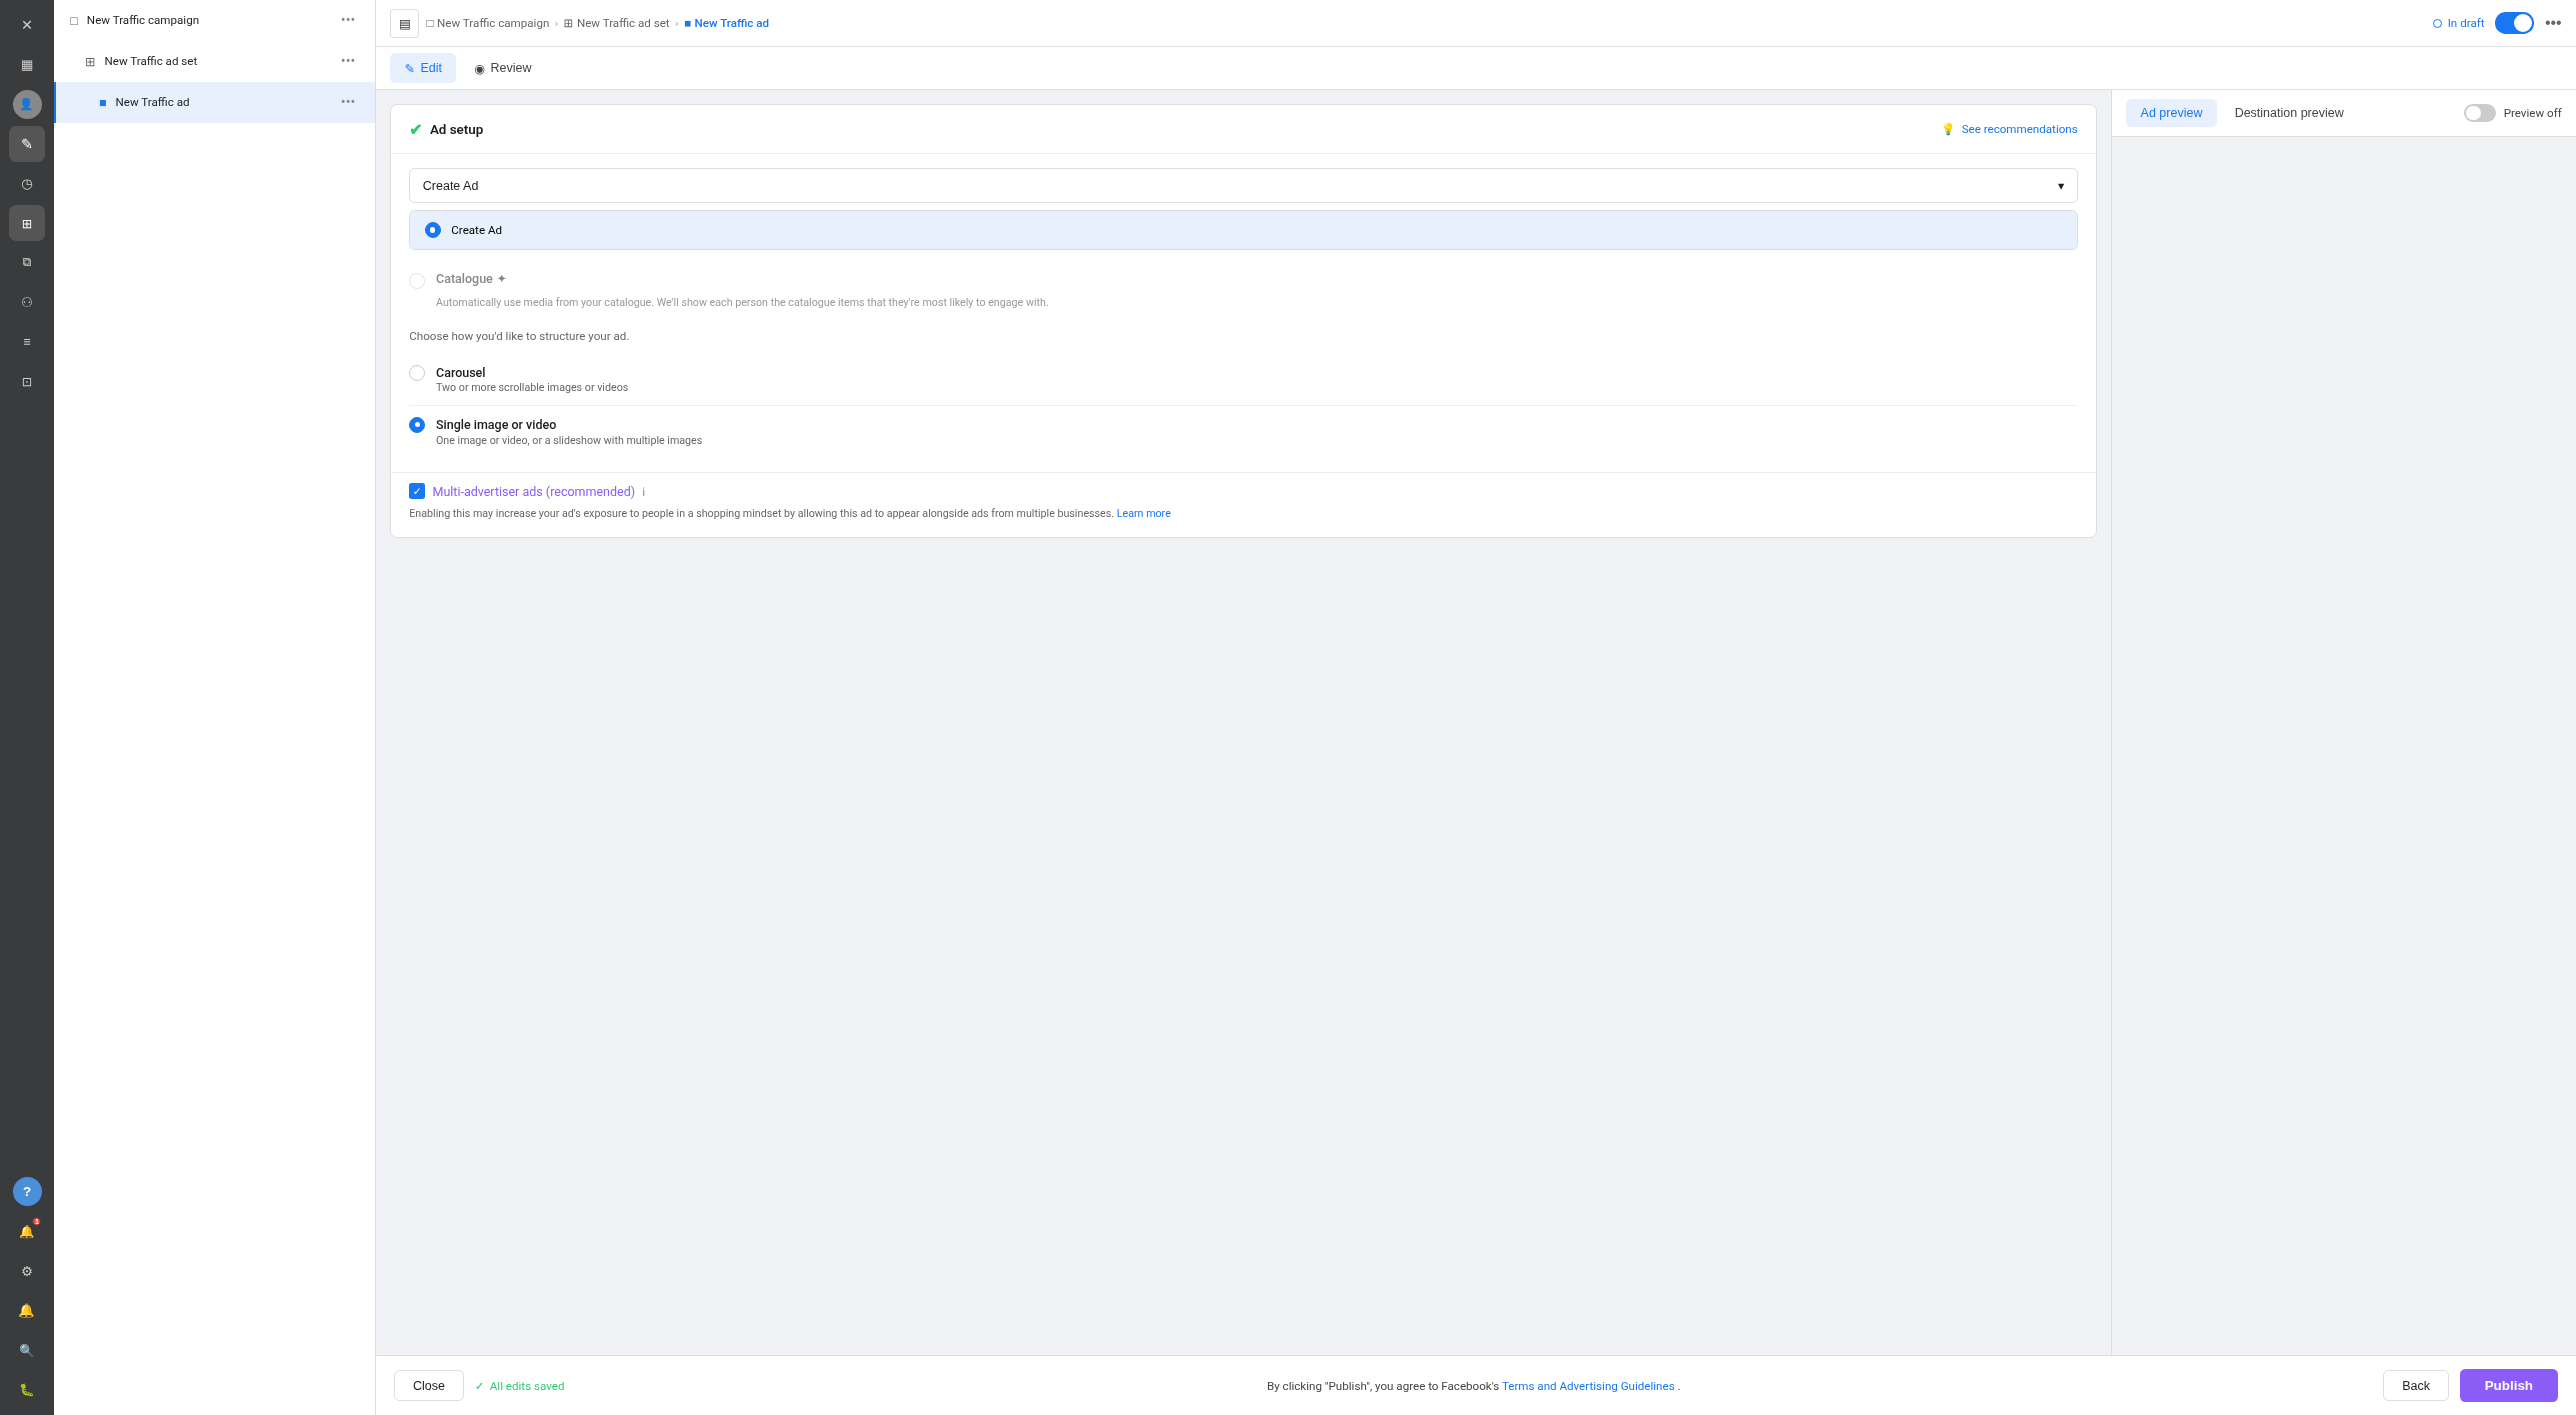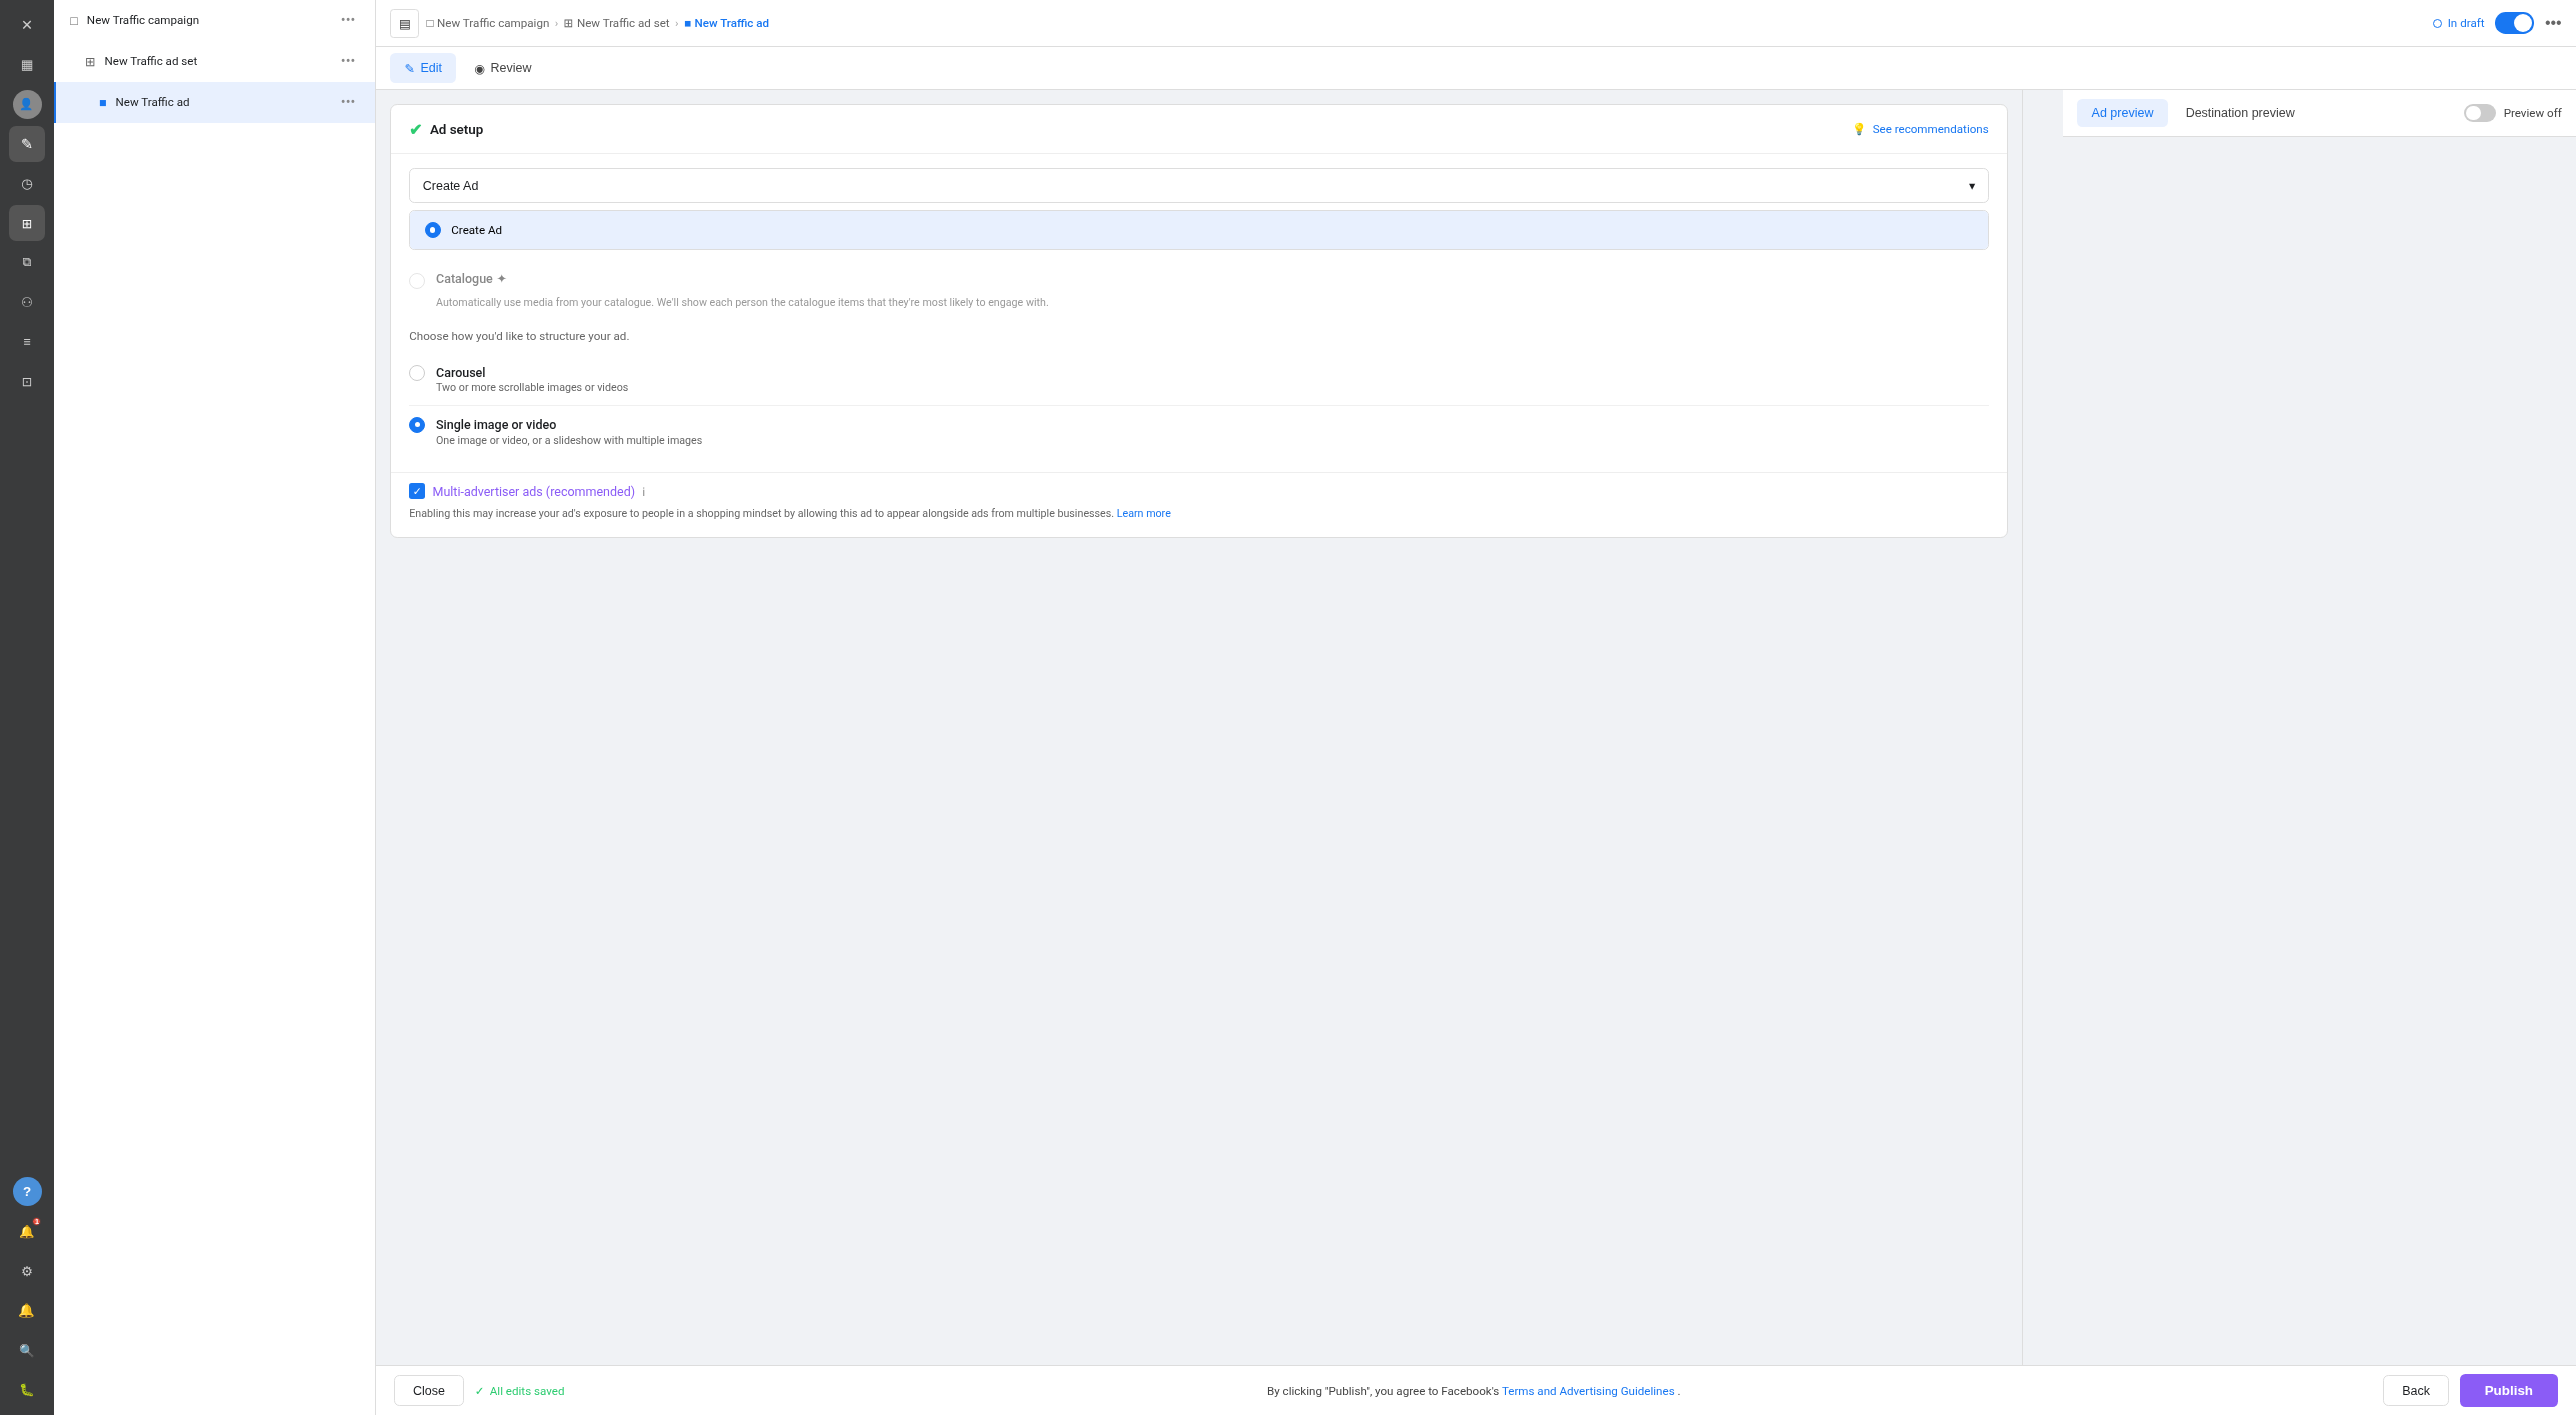--- a/index.html
+++ b/index.html
@@ -288,27 +288,26 @@
       color: white; font-size: 10.7px;
       flex-shrink: 0;
     }
     .multi-adv-title { font-size: 12.5px; color: #8b5cf6; font-weight: 400; }
     .info-icon { color: #888; font-size: 11.6px; }
     .multi-adv-desc { font-size: 10.7px; color: #666; line-height: 1.5; }
     .link-blue { color: #1877f2; cursor: pointer; }
 
     
     .preview-panel {
-      width: 554px;
+      width: 465px;
       background: #f0f2f5;
       border-left: 0.9px solid #ddd;
       display: flex;
       flex-direction: column;
       flex-shrink: 0;
-      padding-left: 40px;
     }
     .preview-tabs {
       display: flex;
       align-items: center;
       background: #fff;
       border-bottom: 0.9px solid #ddd;
       padding: 0 14.3px;
       gap: 3.6px;
       height: 47px;
     }
@@ -345,21 +344,21 @@
       background: #fff;
       border-radius: 50%;
     }
     .preview-body {
       flex: 1;
       background: #f0f2f5;
     }
 
     
     .bottom-bar {
-      height: 50px;
+      height: 60px;
       background: #fff;
       border-top: 0.9px solid #ddd;
       display: flex;
       align-items: center;
       padding: 0 18px;
       flex-shrink: 0;
       gap: 10.7px;
     }
     .bottom-close-btn {
       padding: 7.2px 18px;

